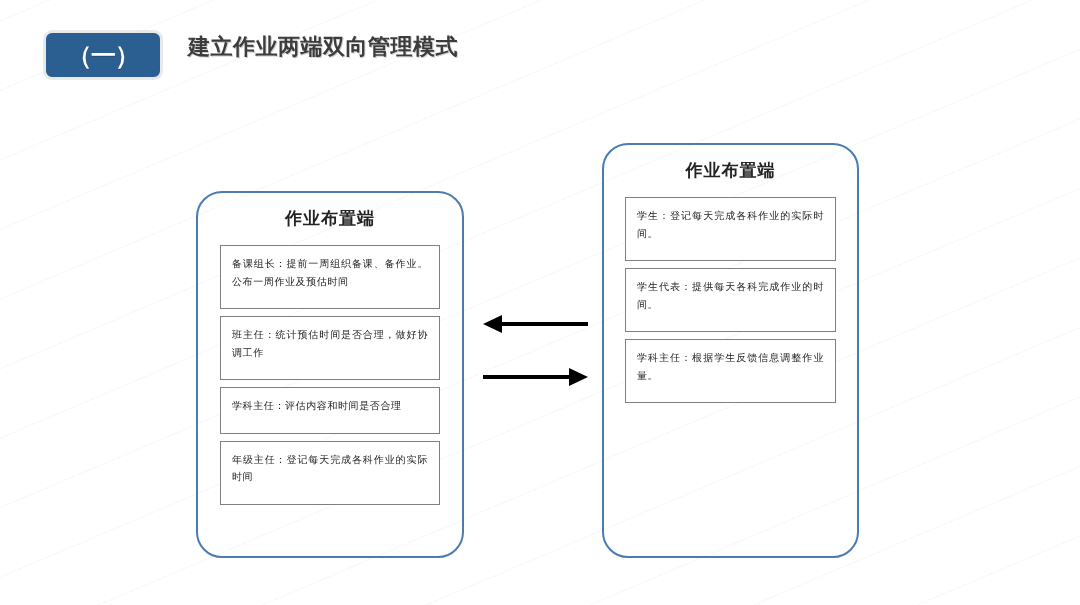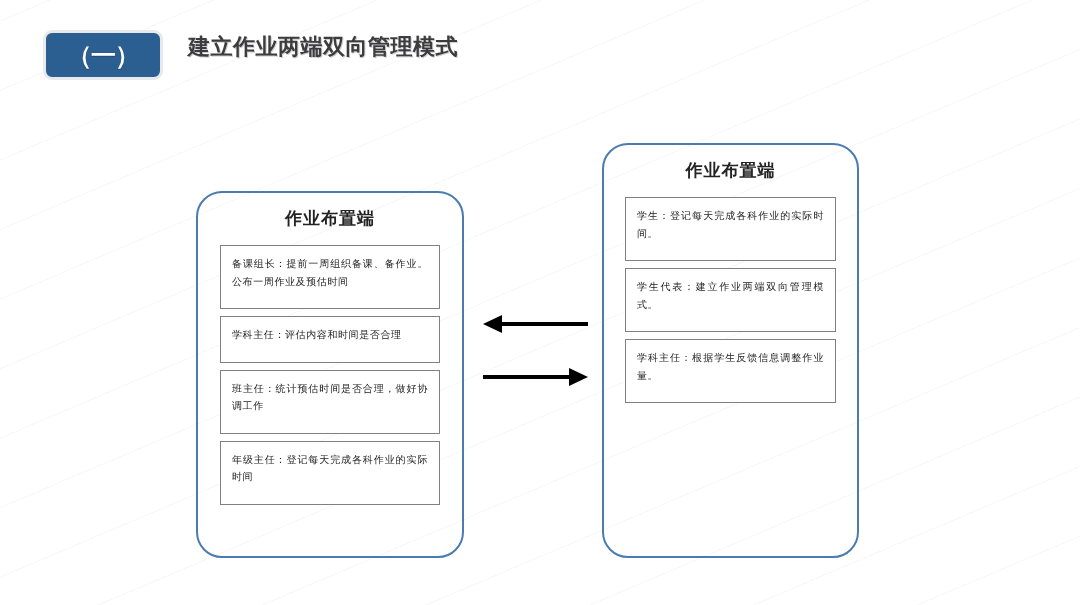--- a/index.html
+++ b/index.html
@@ -169,31 +169,31 @@
     <div id="badge">
       <span id="badge-label">（一）</span>
     </div>
     <div id="slide-title">建立作业两端双向管理模式</div>
   </div>
 
   <div class="panel" id="panel-left">
     <div class="panel-title">作业布置端</div>
     <div class="card-stack">
       <div class="card">备课组长：提前一周组织备课、备作业。公布一周作业及预估时间</div>
+      <div class="card">班主任：统计预估时间是否合理，做好协调工作</div>
       <div class="card">学科主任：评估内容和时间是否合理</div>
-      <div class="card">班主任：统计预估时间是否合理，做好协调工作</div>
       <div class="card">年级主任：登记每天完成各科作业的实际时间</div>
     </div>
   </div>
 
   <div class="panel" id="panel-right">
     <div class="panel-title">作业布置端</div>
     <div class="card-stack">
       <div class="card">学生：登记每天完成各科作业的实际时间。</div>
-      <div class="card">学生代表：建立作业两端双向管理模式。</div>
+      <div class="card">学生代表：提供每天各科完成作业的时间。</div>
       <div class="card">学科主任：根据学生反馈信息调整作业量。</div>
     </div>
   </div>
 
   <div class="arrow" id="arrow-left-pointing">
     <span class="head"></span>
     <span class="shaft"></span>
   </div>
   <div class="arrow" id="arrow-right-pointing">
     <span class="shaft"></span>

